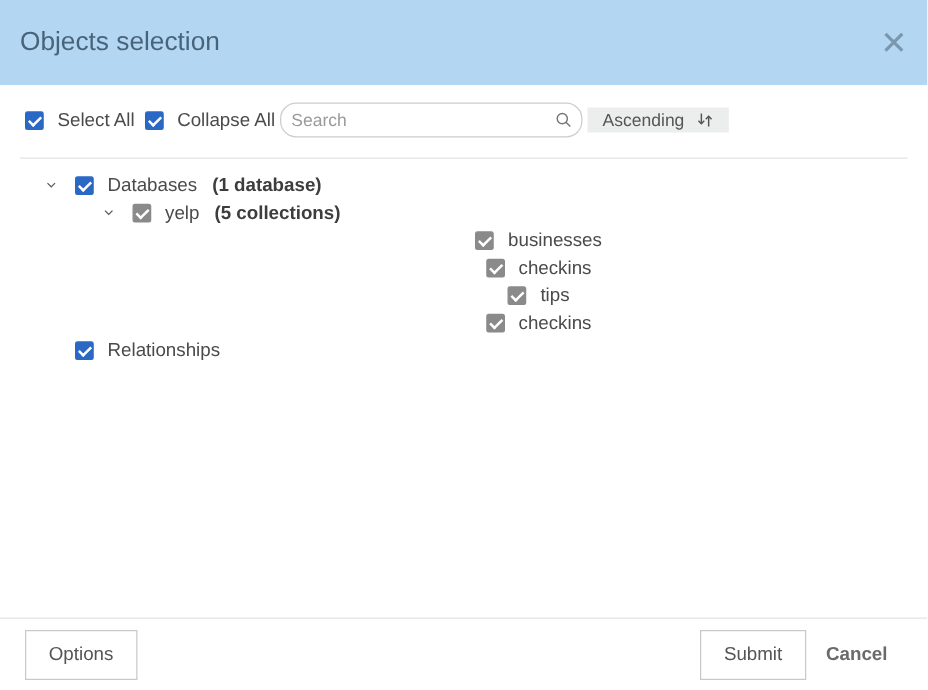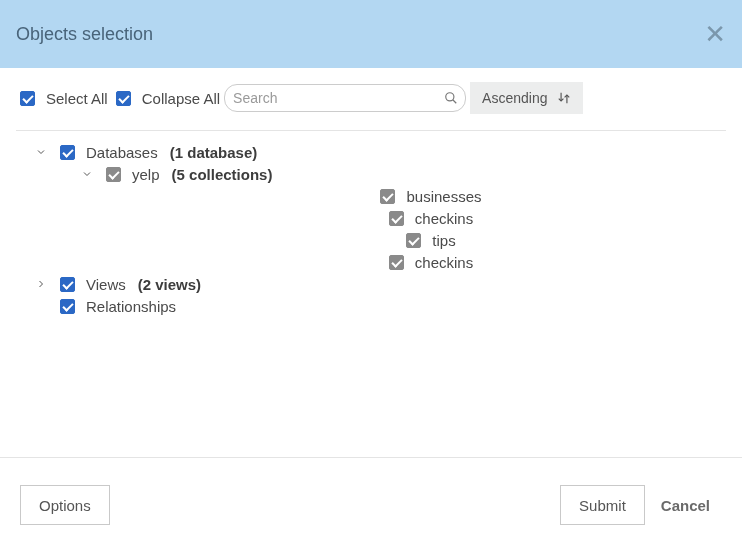--- a/index.html
+++ b/index.html
@@ -15,21 +15,21 @@
   }
   .header {
     background: #b3d7f2;
     height: 68px;
     display: flex;
     align-items: center;
     justify-content: space-between;
     padding: 0 16px;
   }
   .header .title {
-    font-size: 18px;
+    font-size: 21px;
     color: #49647a;
     font-weight: 400;
   }
   .header .close {
     font-size: 26px;
     color: #7b97ac;
     cursor: pointer;
     line-height: 1;
   }
   .toolbar {
@@ -97,21 +97,21 @@
     color: #555;
   }
   .search-wrap input::placeholder { color: #9a9a9a; }
   .search-icon {
     position: absolute;
     right: 8px; top: 50%; transform: translateY(-50%);
     width: 14px; height: 14px;
     color: #777;
   }
   .sort-btn {
-    height: 32px;
+    height: 20px;
     background: #eceded;
     border: none;
     padding: 0 12px;
     display: inline-flex;
     align-items: center;
     gap: 10px;
     color: #555;
     font-size: 14px;
     cursor: pointer;
   }
@@ -142,21 +142,21 @@
   }
   .caret-placeholder { width:14px; display:inline-block; }
   .tree-label { color: #4a4a4a; }
   .tree-count { font-weight: 600; color: #3d3d3d; margin-left: 4px; }
   .indent1 { padding-left: 18px; }
   .indent2 { padding-left: 64px; }
   .indent3 { padding-left: 110px; justify-content: center; }
   .footer {
     position: absolute;
     bottom: 0; left: 0; right: 0;
-    height: 95px;
+    height: 58px;
     border-top: 1px solid #e4e4e4;
     display: flex;
     align-items: center;
     justify-content: space-between;
     padding: 0 20px;
   }
   .btn {
     border: 1px solid #c9c9c9;
     background: #fff;
     color: #555;
@@ -249,30 +249,20 @@
     <span class="caret-placeholder"></span>
     <input type="checkbox" class="grey" checked="" style="">
     <span class="tree-label">tips</span>
   </div>
   <div class="tree-row indent3">
     <span class="caret-placeholder"></span>
     <input type="checkbox" class="grey" checked="" style="">
     <span class="tree-label">checkins</span>
   </div>
 
-  <div class="tree-row indent1">
-    <span class="caret">
-      <svg width="12" height="12" viewBox="0 0 24 24" fill="none" stroke="currentColor" stroke-width="2">
-          <polyline points="9 6 15 12 9 18"></polyline>
-        </svg>
-    </span>
-    <input type="checkbox" class="blue" checked="" style="">
-    <span class="tree-label">Views</span>
-    <span class="tree-count">(2 views)</span>
-  </div>
 
   <div class="tree-row indent1">
     <span class="caret-placeholder"></span>
     <input type="checkbox" class="blue" checked="" style="">
     <span class="tree-label">Relationships</span>
   </div>
 
 </div>
 
 <div class="footer">

